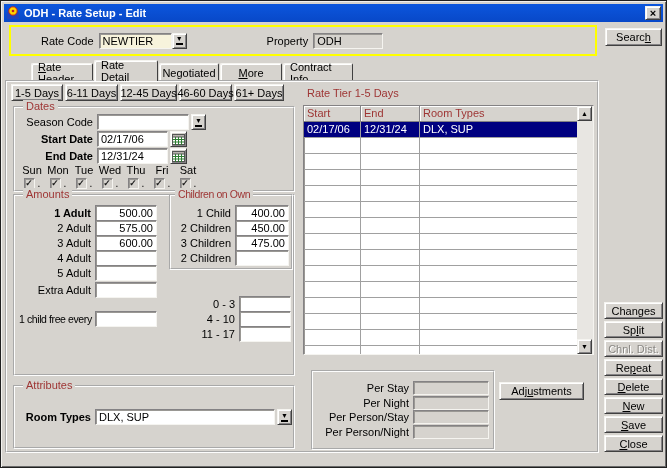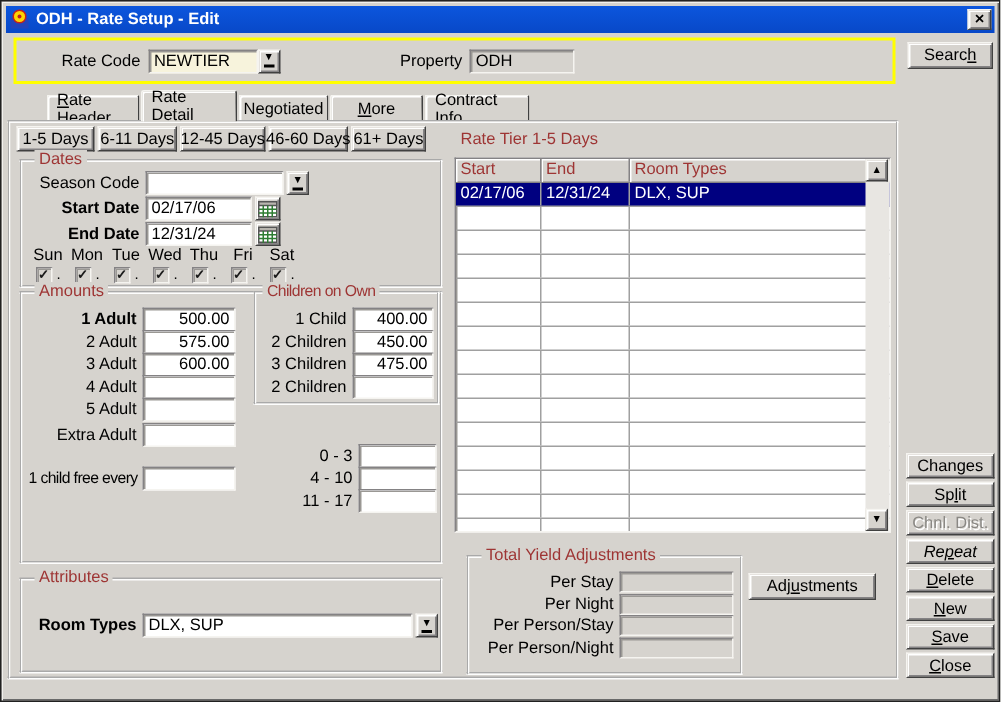--- a/index.html
+++ b/index.html
@@ -375,21 +375,20 @@
           <div></div>
           <div></div>
         </div>
       <div class="sbar">
         <span class="btn raised sbtn" style="top:0;">▲</span>
         <span class="btn raised sbtn" style="bottom:0;top:auto;">▼</span>
       </div>
     </div>
 
     <div class="group" style="left:304px;top:288px;width:184px;height:80px;">
-      <span class="legend">Total Yield Adjustments</span>
       <div class="row" style="left:2px;top:24px;height:14px;">
         <span class="lab" style="width:94px;">Per Night</span>
         <span class="field sunken dis yield-field" style="width:76px;"></span>
       </div>
       <div class="row" style="left:2px;top:9px;height:14px;">
         <span class="lab" style="width:94px;">Per Stay</span>
         <span class="field sunken dis yield-field" style="width:76px;"></span>
       </div>
       <div class="row" style="left:2px;top:38px;height:14px;">
         <span class="lab" style="width:94px;">Per Person/Stay</span>
@@ -407,21 +406,21 @@
 
   <div class="btn raised side" style="top:301px;">
     <span><span>Chan</span><span class="mn">g</span><span>es</span></span>
   </div>
   <div class="btn raised side" style="top:320px;">
     <span><span>Sp</span><span class="mn">l</span><span>it</span></span>
   </div>
   <div class="btn raised side disabled" style="top:339px;">
     <span><span>Chnl. Dist.</span><span></span><span></span></span>
   </div>
-  <div class="btn raised side" style="top:358px;font-style:italic;">
+  <div class="btn raised side" style="top:358px;">
     <span><span>Re</span><span class="mn">p</span><span>eat</span></span>
   </div>
   <div class="btn raised side" style="top:377px;">
     <span><span></span><span class="mn">D</span><span>elete</span></span>
   </div>
   <div class="btn raised side" style="top:396px;">
     <span><span></span><span class="mn">N</span><span>ew</span></span>
   </div>
   <div class="btn raised side" style="top:415px;">
     <span><span></span><span class="mn">S</span><span>ave</span></span>

